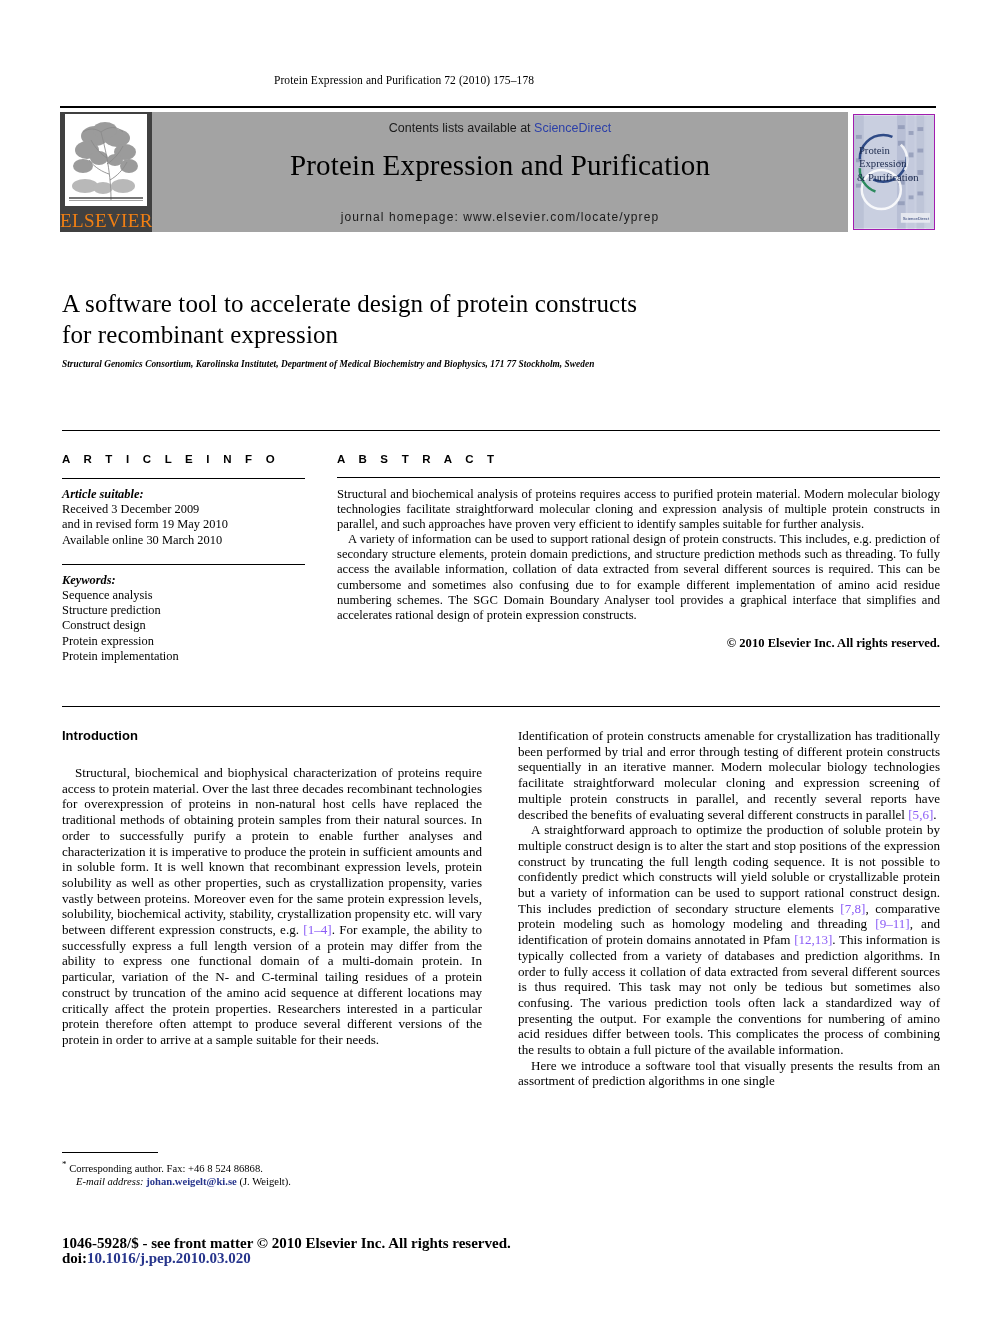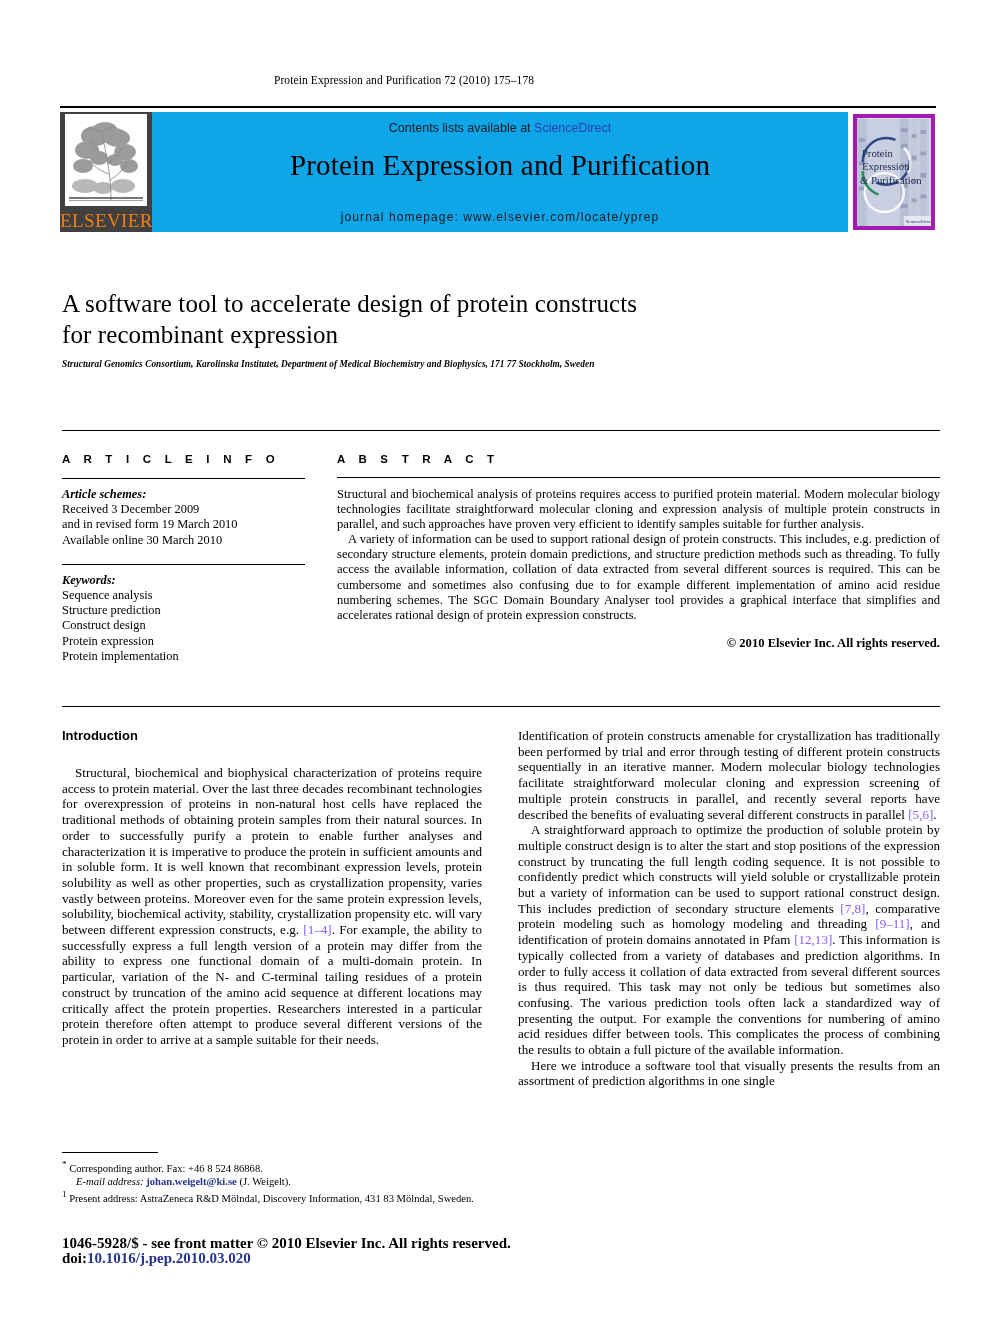--- a/index.html
+++ b/index.html
@@ -65,21 +65,21 @@
     width: 92px;
     text-align: center;
     color: #f07f13;
     font-family: "Liberation Serif", serif;
     font-size: 19px;
     letter-spacing: 0.4px;
     line-height: 20px;
   }
   .grey-band {
     flex: 1 1 auto;
-    background: #0ea5e9;
+    background: #a3a3a3;
     position: relative;
   }
   .contents-line {
     position: absolute;
     left: 0; top: 9px;
     width: 100%;
     text-align: center;
     font-family: "Liberation Sans", sans-serif;
     font-size: 12.5px;
     color: #1a1a1a;
@@ -111,21 +111,21 @@
     flex: 0 0 88px;
     position: relative;
     background: #fff;
     padding-left: 4px;
     box-sizing: border-box;
   }
   .cover-thumb {
     position: absolute;
     left: 5px; top: 2px;
     width: 82px; height: 116px;
-    border: 4px solid #a21caf;
+    border: 1px solid #a21caf;
     box-sizing: border-box;
     overflow: hidden;
   }
 
   
   .title-block {
     position: absolute;
     left: 62px;
     top: 288px;
     width: 880px;
@@ -421,23 +421,23 @@
     <div class="affil">Structural Genomics Consortium, Karolinska Institutet, Department of Medical Biochemistry and Biophysics, 171 77 Stockholm, Sweden</div>
   </div>
 
   <div class="rule-top"></div>
   <div class="rule-bottom"></div>
 
   <div class="info-col">
     <div class="sec-head">A R T I C L E   I N F O</div>
     <div class="hr-thin"></div>
     <div class="info-group">
-      <div class="info-label">Article schemes:</div>
+      <div class="info-label">Article suitable:</div>
       <div>Received 3 December 2009</div>
-      <div>and in revised form 19 March 2010</div>
+      <div>and in revised form 19 May 2010</div>
       <div>Available online 30 March 2010</div>
     </div>
     <div class="kw-rule"></div>
     <div class="info-group">
       <div class="info-label">Keywords:</div>
       <div>Sequence analysis</div>
       <div>Structure prediction</div>
       <div>Construct design</div>
       <div>Protein expression</div>
       <div>Protein implementation</div>
@@ -466,21 +466,20 @@
       <p class="noindent"><span>Identification of protein constructs amenable for crystallization has traditionally been performed by trial and error through testing of different protein constructs sequentially in an iterative manner. Modern molecular biology technologies facilitate straightforward molecular cloning and expression screening of multiple protein constructs in parallel, and recently several reports have described the benefits of evaluating several different constructs in parallel </span><span class="ref">[5,6]</span><span>.</span></p>
       <p><span>A straightforward approach to optimize the production of soluble protein by multiple construct design is to alter the start and stop positions of the expression construct by truncating the full length coding sequence. It is not possible to confidently predict which constructs will yield soluble or crystallizable protein but a variety of information can be used to support rational construct design. This includes prediction of secondary structure elements </span><span class="ref">[7,8]</span><span>, comparative protein modeling such as homology modeling and threading </span><span class="ref">[9–11]</span><span>, and identification of protein domains annotated in Pfam </span><span class="ref">[12,13]</span><span>. This information is typically collected from a variety of databases and prediction algorithms. In order to fully access it collation of data extracted from several different sources is thus required. This task may not only be tedious but sometimes also confusing. The various prediction tools often lack a standardized way of presenting the output. For example the conventions for numbering of amino acid residues differ between tools. This complicates the process of combining the results to obtain a full picture of the available information.</span></p>
       <p><span>Here we introduce a software tool that visually presents the results from an assortment of prediction algorithms in one single</span></p>
     </div>
   </div>
 
   <div class="footnote-rule"></div>
   <div class="footnotes">
     <p class="fn"><span class="fn-mark">*</span> <span>Corresponding author. Fax: +46 8 524 86868.</span><br>
     <span class="fn-ital">E-mail address:</span> <span class="mail">johan.weigelt@ki.se</span> <span>(J. Weigelt).</span></p>
-    <p class="fn"><span class="fn-mark">1</span> <span>Present address: AstraZeneca R&amp;D Mölndal, Discovery Information, 431 83 Mölndal, Sweden.</span></p>
   </div>
 
   <div class="imprint">
     <div>1046-5928/$ - see front matter © 2010 Elsevier Inc. All rights reserved.</div>
     <div><span>doi:</span><span class="doi-link">10.1016/j.pep.2010.03.020</span></div>
   </div>
 
 </div>
 
 </body></html>

